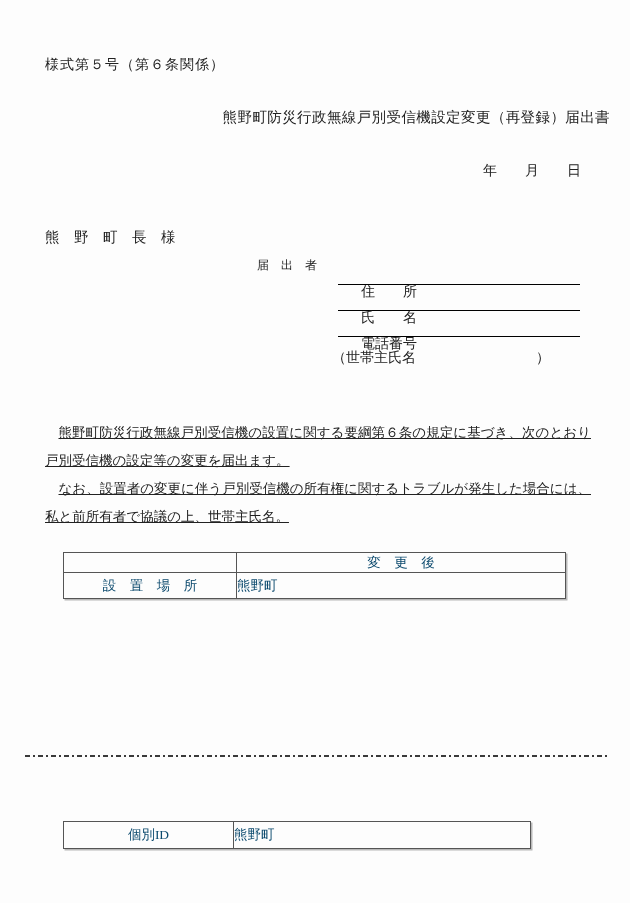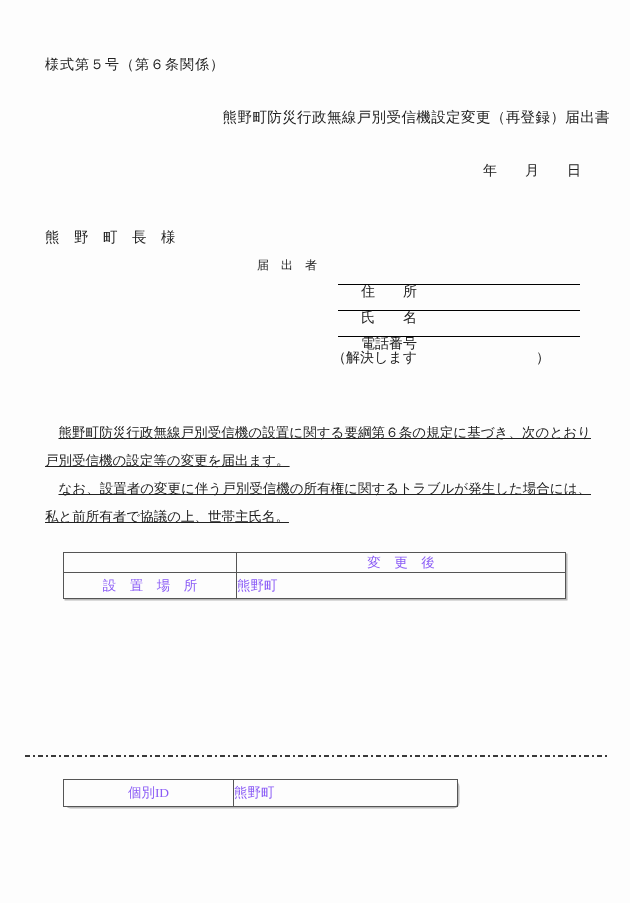--- a/index.html
+++ b/index.html
@@ -94,41 +94,40 @@
   .body-text p {
     margin: 0;
     text-indent: 1em;
     word-break: normal;
     text-decoration: underline;
   }
   table.doc-table {
     position: absolute;
     border-collapse: collapse;
     font-size: 13.5px;
-    color: #8b5cf6;
+    color: #0c4a6e;
     box-shadow: 1.5px 1.5px 0 rgba(130,130,130,0.55);
   }
   table.doc-table td {
     border: 1px solid #555555;
     padding: 0;
     white-space: pre;
   }
   .change-table {
     left: 63px;
     top: 552px;
     width: 503px;
   }
   .change-table td.c1 { width: 172px; }
   .change-table tr.hdr td { height: 19px; }
   .change-table tr.row td { height: 25px; }
   .id-table {
     left: 63px;
-    top: 779px;
-    width: 395px;
-    border-radius: 6px;
+    top: 821px;
+    width: 468px;
   }
   .id-table td.c1 { width: 169px; }
   .id-table tr td { height: 26px; }
   td.center { text-align: center; vertical-align: middle; }
   td.val {
     text-align: left;
     vertical-align: middle;
     padding-left: 14px;
   }
   .cut-line {
@@ -165,21 +164,21 @@
     <span>住　　所</span>
   </div>
   <div class="field-row row-1">
     <span>氏　　名</span>
   </div>
   <div class="field-row row-2">
     <span>電話番号</span>
   </div>
 
   <div class="householder">
-    <span>（解決します</span>
+    <span>（世帯主氏名</span>
     <span>）</span>
   </div>
 
   <div class="body-text">
     <p>熊野町防災行政無線戸別受信機の設置に関する要綱第６条の規定に基づき、次のとおり戸別受信機の設定等の変更を届出ます。</p>
     <p>なお、設置者の変更に伴う戸別受信機の所有権に関するトラブルが発生した場合には、私と前所有者で協議の上、世帯主氏名。</p>
   </div>
 
   <table class="doc-table change-table">
     <tbody>

